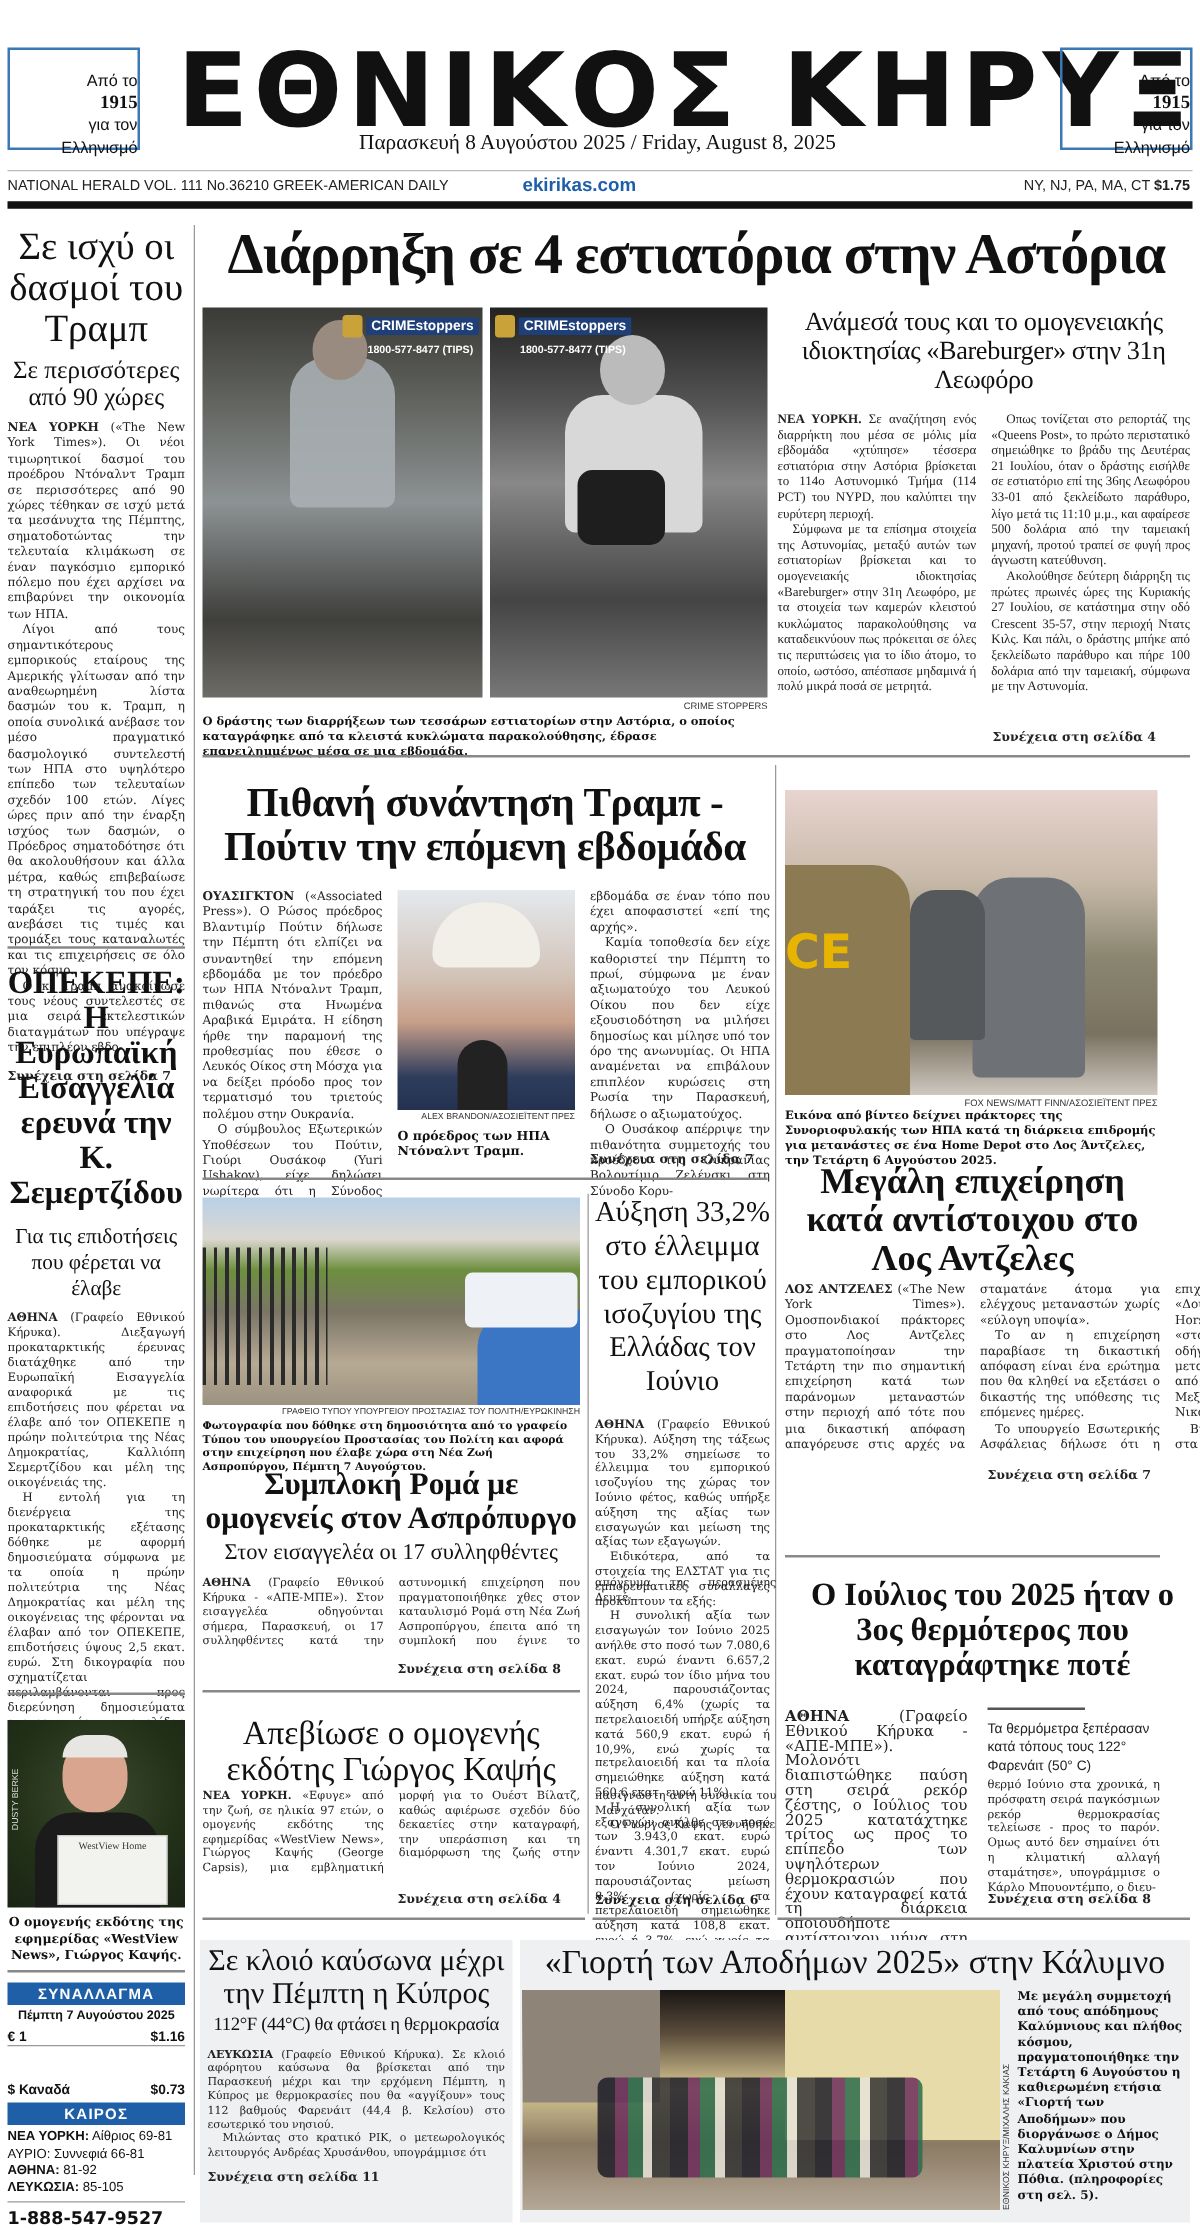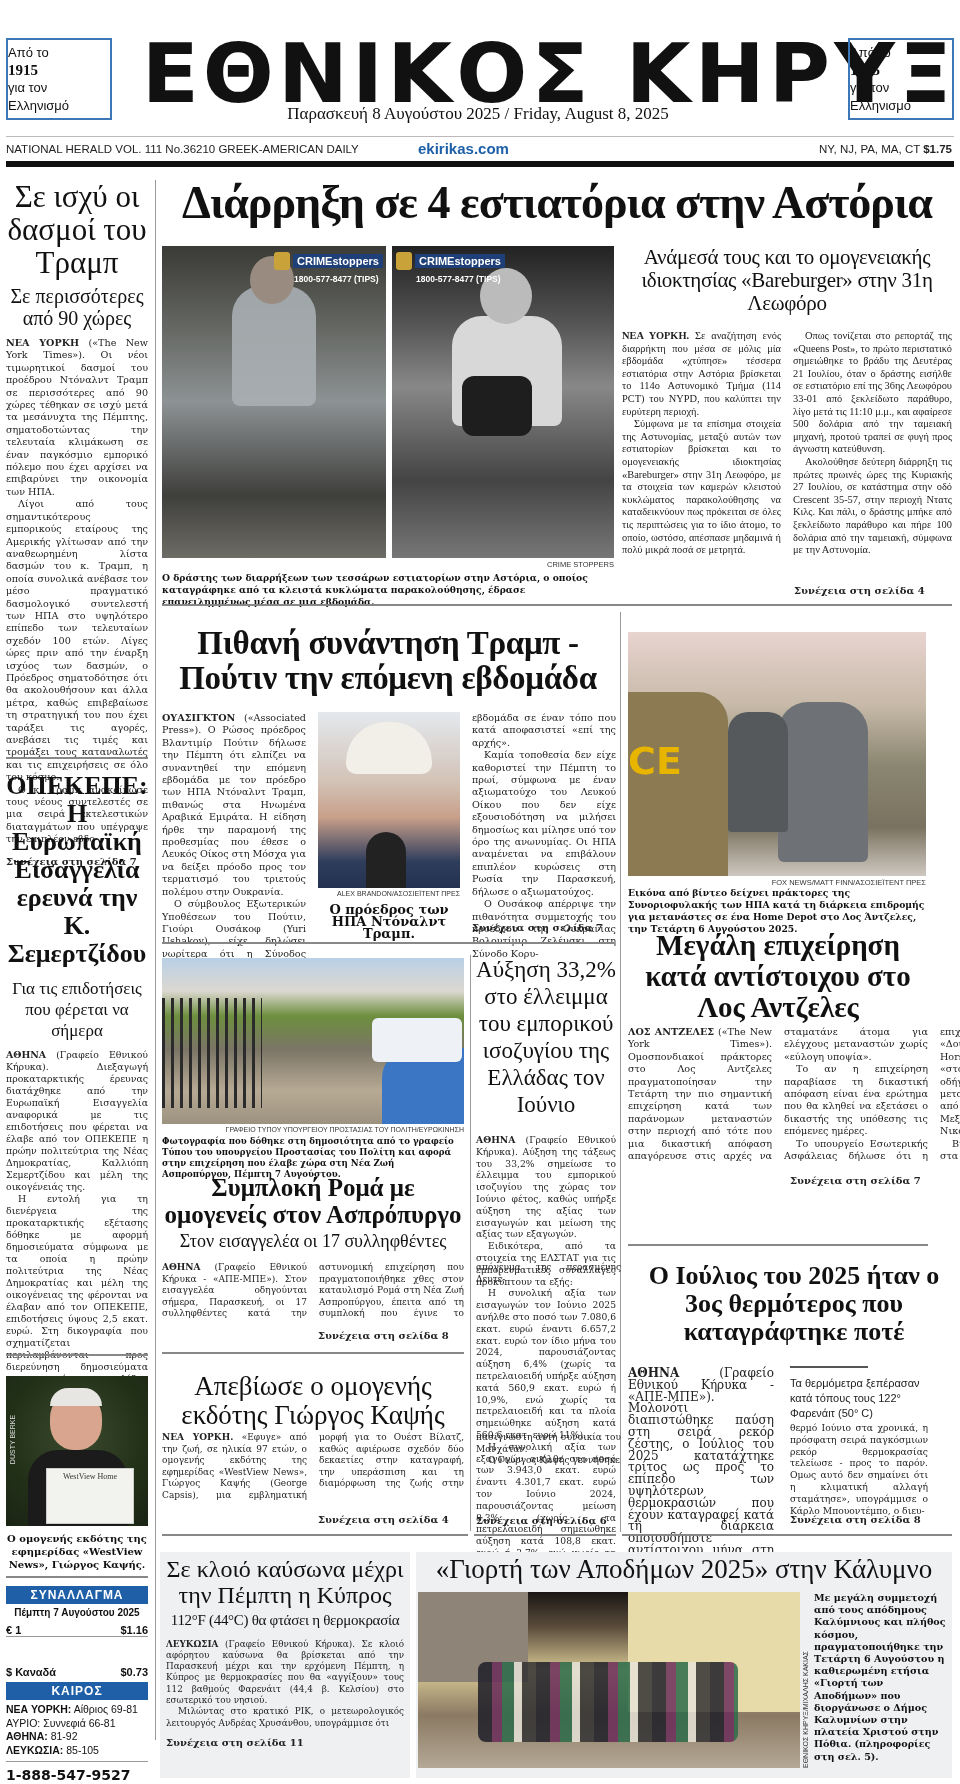--- a/index.html
+++ b/index.html
@@ -3,21 +3,21 @@
 <meta charset="utf-8">
 <style>
   * { box-sizing: border-box; margin: 0; padding: 0; }
   body { width: 960px; height: 1784px; background: #fff; color: #111; font-family: "DejaVu Serif", serif; position: relative; overflow: hidden; }
   .abs { position: absolute; }
   .serif { font-family: "Liberation Serif", "DejaVu Serif", serif; }
   .sans { font-family: "Liberation Sans", "DejaVu Sans", sans-serif; }
   .cond { font-family: "Liberation Serif", serif; letter-spacing: -0.3px; }
 
   
-  .ear { border: 2px solid #3b78b5; width: 106px; height: 82px; text-align: left; font-family: "Liberation Sans", sans-serif; font-size: 13px; line-height: 18px; padding-top: 4px; }
+  .ear { border: 2px solid #3b78b5; width: 106px; height: 82px; text-align: right; font-family: "Liberation Sans", sans-serif; font-size: 13px; line-height: 18px; padding-top: 16px; }
   .ear b { font-family: "Liberation Serif", serif; font-size: 15px; display: block; line-height: 17px; }
   .logo { font-family: "DejaVu Sans", sans-serif; font-weight: 900; font-size: 82px; letter-spacing: 4px; transform: scaleX(1.02); white-space: nowrap; line-height: 84px; }
   .dateline { font-family: "Liberation Serif", serif; font-size: 17px; }
   .strip { font-family: "Liberation Sans", sans-serif; font-size: 11.5px; color: #222; }
   .site { font-family: "Liberation Sans", sans-serif; font-weight: bold; color: #1d5fa8; font-size: 15px; }
   .thickbar { background: #111; height: 6px; }
   .rule { background: #888; height: 2px; }
   .vrule { background: #888; width: 2px; }
 
   
@@ -119,23 +119,23 @@
 <div class="abs h1 cond" style="left:162px;top:626px;width:452px;font-size:33px;line-height:35px;">Πιθανή συνάντηση Τραμπ - Πούτιν την επόμενη εβδομάδα</div>
 <div class="abs body" style="left:162px;top:712px;width:144px;">
   <p><b>ΟΥΑΣΙΓΚΤΟΝ</b><span> («Associated Press»). Ο Ρώσος πρόεδρος Βλαντιμίρ Πούτιν δήλωσε την Πέμπτη ότι ελπίζει να συναντηθεί την επόμενη εβδομάδα με τον πρόεδρο των ΗΠΑ Ντόναλντ Τραμπ, πιθανώς στα Ηνωμένα Αραβικά Εμιράτα. Η είδηση ήρθε την παραμονή της προθεσμίας που έθεσε ο Λευκός Οίκος στη Μόσχα για να δείξει πρόοδο προς τον τερματισμό του τριετούς πολέμου στην Ουκρανία.</span></p>
   <p>Ο σύμβουλος Εξωτερικών Υποθέσεων του Πούτιν, Γιούρι Ουσάκοφ (Yuri Ushakov), είχε δηλώσει νωρίτερα ότι η Σύνοδος Κορυφής θα μπορούσε να πραγματοποιηθεί την επόμενη</p>
 </div>
 <div class="abs photo" style="left:318px;top:712px;width:142px;height:176px;background:linear-gradient(180deg,#e4e9ee 0%,#d2c2b6 40%,#c89f89 60%,#2f3d5c 85%,#243150 100%);">
   <div class="abs" style="left:28px;top:10px;width:86px;height:52px;background:#f2efe8;border-radius:40px 40px 10px 10px;"></div>
   <div class="abs" style="left:48px;top:120px;width:40px;height:56px;background:#222;border-radius:20px 20px 0 0;"></div>
 </div>
 <div class="abs credit" style="left:318px;top:890px;width:142px;text-align:right;font-size:7px;">ALEX BRANDON/ΑΣΟΣΙΕΪΤΕΝΤ ΠΡΕΣ</div>
-<div class="abs cap" style="left:318px;top:904px;width:142px;text-align:center;font-size:13px;">Ο πρόεδρος των ΗΠΑ Ντόναλντ Τραμπ.</div>
+<div class="abs cap" style="left:318px;top:904px;width:142px;text-align:left;font-size:10px;">Ο πρόεδρος των ΗΠΑ Ντόναλντ Τραμπ.</div>
 <div class="abs body" style="left:472px;top:712px;width:144px;">
-  <p style="text-indent:0">εβδομάδα σε έναν τόπο που κατά αποφασιστεί «επί της αρχής».</p>
+  <p style="text-indent:0">εβδομάδα σε έναν τόπο που έχει αποφασιστεί «επί της αρχής».</p>
   <p>Καμία τοποθεσία δεν είχε καθοριστεί την Πέμπτη το πρωί, σύμφωνα με έναν αξιωματούχο του Λευκού Οίκου που δεν είχε εξουσιοδότηση να μιλήσει δημοσίως και μίλησε υπό τον όρο της ανωνυμίας. Οι ΗΠΑ αναμένεται να επιβάλουν επιπλέον κυρώσεις στη Ρωσία την Παρασκευή, δήλωσε ο αξιωματούχος.</p>
   <p>Ο Ουσάκοφ απέρριψε την πιθανότητα συμμετοχής του προέδρου της Ουκρανίας Βολοντίμιρ Ζελένσκι στη Σύνοδο Κορυ-</p>
 </div>
 <div class="abs cont" style="left:472px;top:922px;">Συνέχεια στη σελίδα 7</div>
 <div class="abs rule" style="left:162px;top:942px;width:452px;"></div>
 <div class="abs vrule" style="left:620px;top:612px;height:920px;background:#999;width:1px;"></div>
 
 <div class="abs photo" style="left:628px;top:632px;width:298px;height:244px;background:linear-gradient(180deg,#e8d4d0 0%,#c7b9a8 30%,#8a8670 55%,#7a7260 80%,#cfc8c0 100%);">
   <div class="abs" style="left:0;top:60px;width:100px;height:184px;background:#8b7a52;border-radius:0 30px 0 0;"></div>
   <div class="abs" style="left:0;top:110px;font-family:'DejaVu Sans',sans-serif;font-weight:900;color:#e7b400;font-size:38px;line-height:38px;">CE</div>
@@ -149,21 +149,21 @@
   <p><b>ΛΟΣ ΑΝΤΖΕΛΕΣ</b><span> («The New York Times»). Ομοσπονδιακοί πράκτορες στο Λος Αντζελες πραγματοποίησαν την Τετάρτη την πιο σημαντική επιχείρηση κατά των παράνομων μεταναστών στην περιοχή από τότε που μια δικαστική απόφαση απαγόρευσε στις αρχές να σταματάνε άτομα για ελέγχους μεταναστών χωρίς «εύλογη υποψία».</span></p>
   <p>Το αν η επιχείρηση παραβίασε τη δικαστική απόφαση είναι ένα ερώτημα που θα κληθεί να εξετάσει ο δικαστής της υπόθεσης τις επόμενες ημέρες.</p>
   <p>Το υπουργείο Εσωτερικής Ασφάλειας δήλωσε ότι η επιχείρηση, με την ονομασία «Δούρειος Ιππος» (Trojan Horse), ήταν μια «στοχευμένη επιδρομή» που οδήγησε στη σύλληψη 16 μεταναστών χωρίς χαρτιά από τη Γουατεμάλα, το Μεξικό, την Ονδούρα και τη Νικαράγουα.</p>
   <p>Βίντεο που κυκλοφορούν στα</p>
 </div>
 <div class="abs cont" style="left:790px;top:1175px;">Συνέχεια στη σελίδα 7</div>
 <div class="abs rule" style="left:628px;top:1244px;width:300px;"></div>
 
 <div class="abs" style="left:6px;top:772px;width:142px;">
   <div class="h1" style="font-size:26px;line-height:28px;">ΟΠΕΚΕΠΕ: Η Ευρωπαϊκή Εισαγγελία ερευνά την Κ. Σεμερτζίδου</div>
-  <div class="h2" style="font-size:17px;margin-top:10px;line-height:21px;">Για τις επιδοτήσεις που φέρεται να σήμερα</div>
+  <div class="h2" style="font-size:17px;margin-top:10px;line-height:21px;">Για τις επιδοτήσεις που φέρεται να έλαβε</div>
   <div class="body" style="margin-top:8px;font-size:9.4px;line-height:12px;">
     <p><b>ΑΘΗΝΑ</b><span> (Γραφείο Εθνικού Κήρυκα). Διεξαγωγή προκαταρκτικής έρευνας διατάχθηκε από την Ευρωπαϊκή Εισαγγελία αναφορικά με τις επιδοτήσεις που φέρεται να έλαβε από τον ΟΠΕΚΕΠΕ η πρώην πολιτεύτρια της Νέας Δημοκρατίας, Καλλιόπη Σεμερτζίδου και μέλη της οικογένειάς της.</span></p>
     <p>Η εντολή για τη διενέργεια της προκαταρκτικής εξέτασης δόθηκε με αφορμή δημοσιεύματα σύμφωνα με τα οποία η πρώην πολιτεύτρια της Νέας Δημοκρατίας και μέλη της οικογένειας της φέρονται να έλαβαν από τον ΟΠΕΚΕΠΕ, επιδοτήσεις ύψους 2,5 εκατ. ευρώ. Στη δικογραφία που σχηματίζεται περιλαμβάνονται προς διερεύνηση δημοσιεύματα ενημερωτικής ιστοσελίδας για την υπόθεση.</p>
     <p>Το ελληνικό γραφείο της Ευρωπαϊκής Εισαγγελίας θα αναμένει να της διαβιβαστεί το πόρισμα που θα συνταχθεί από την Αρχή Καταπολέμησης της Νομιμοποίησης Εσόδων από Εγκλη-</p>
   </div>
   <div class="cont" style="margin-top:10px;">Συνέχεια στη σελίδα 6</div>
 </div>
 <div class="abs rule" style="left:6px;top:1354px;width:142px;"></div>
 
 <div class="abs photo" style="left:162px;top:958px;width:302px;height:166px;background:linear-gradient(180deg,#b9d0e6 0%,#dcd8d0 20%,#6d8f3e 35%,#7b7566 55%,#b7aa94 80%,#9c9280 100%);">

